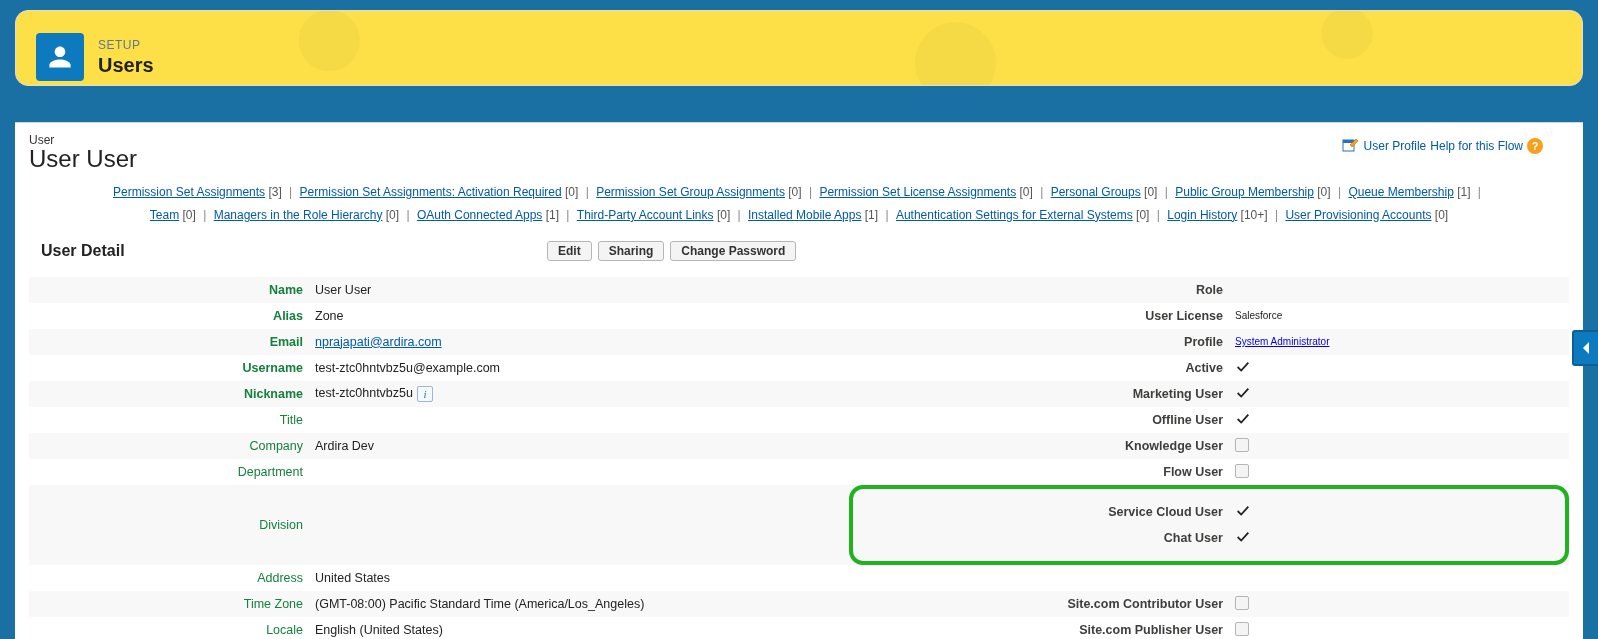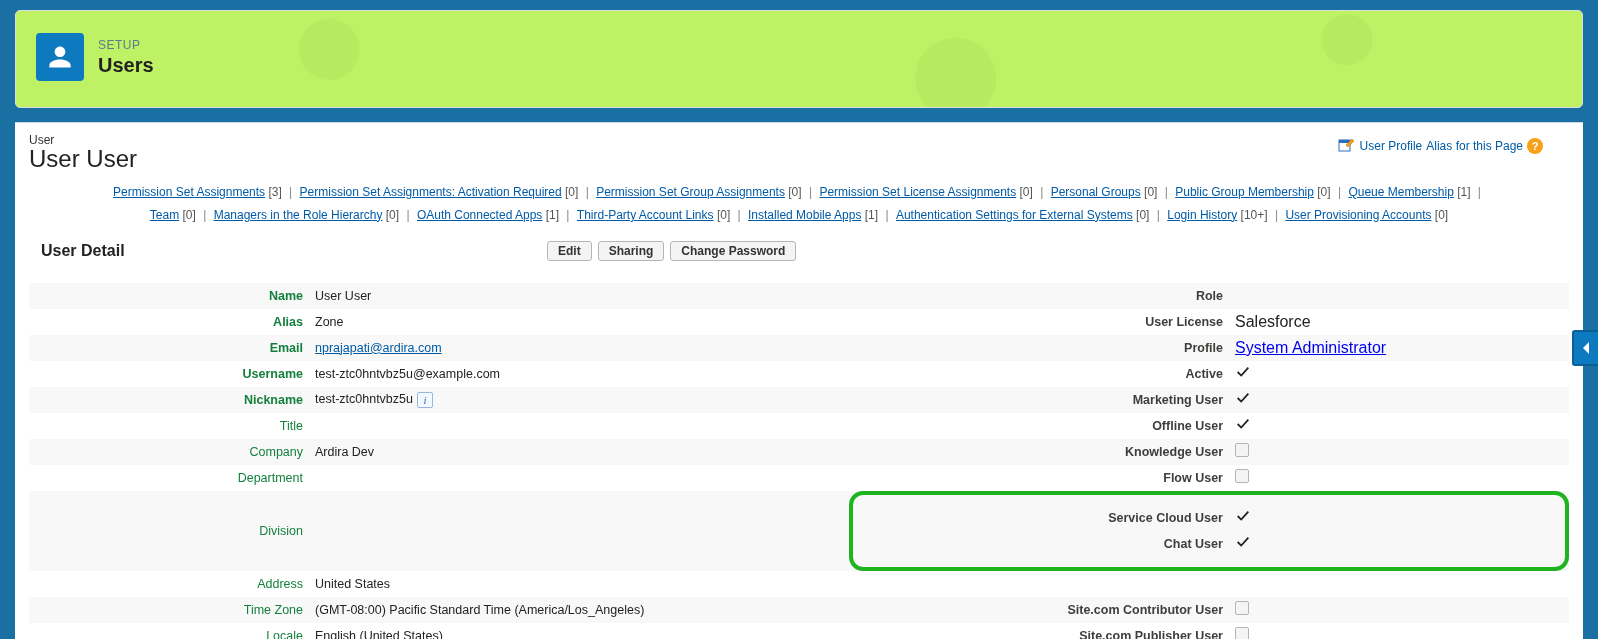--- a/index.html
+++ b/index.html
@@ -1,19 +1,19 @@
 <!DOCTYPE html>
 <html><head>
 <meta charset="utf-8">
 <style>
   * { box-sizing: border-box; }
   html, body { margin:0; padding:0; font-family: Arial, Helvetica, sans-serif; font-size:13px; color:#222; }
   body { background:#fff; }
   .outer { width:1598px; height:639px; position:relative; overflow:hidden; background:#1a6fa3; }
-  .headerbar { position:absolute; left:15px; right:15px; top:10px; height:98px; background:#bef264; border:1px solid #ddd; border-radius:5px; overflow:hidden; }
+  .headerbar { position:absolute; left:15px; right:15px; top:10px; height:76px; background:#fde047; border:1px solid #ddd; border-radius:13px; overflow:hidden; }
   .bgpattern { position:absolute; inset:0; background:
     radial-gradient(circle at 20% 40%, rgba(0,0,0,0.03) 30px, transparent 31px),
     radial-gradient(circle at 60% 70%, rgba(0,0,0,0.03) 40px, transparent 41px),
     radial-gradient(circle at 85% 30%, rgba(0,0,0,0.03) 25px, transparent 26px);
   }
   .header-inner { position:relative; padding:22px 20px 22px 20px; display:flex; align-items:center; gap:14px; }
   .icon-tile { width:48px; height:48px; border-radius:4px; background:#0d79bf; display:flex; align-items:center; justify-content:center; }
   .icon-tile svg { width:26px; height:26px; fill:#fff; }
   .header-text .crumb { color:#5e7a8f; font-size:12px; letter-spacing:0.5px; }
   .header-text .title { font-size:20px; font-weight:700; color:#222; margin-top:2px; }
@@ -27,35 +27,35 @@
   .help-right { position:absolute; right:40px; top:14px; display:flex; align-items:center; gap:4px; font-size:12px; }
   .help-right a { vertical-align:middle; }
   .help-icon-edit { width:18px; height:18px; display:inline-block; }
   .help-q { width:16px; height:16px; border-radius:50%; background:#f7a11a; color:#fff; display:flex; align-items:center; justify-content:center; font-weight:bold; font-size:11px; }
 
   .rel-links { text-align:center; font-size:12px; color:#333; line-height:1.9; margin:4px 0 14px 0; }
   .rel-links a { color:#015ba7; }
   .rel-links .cnt { color:#555; }
   .rel-links .sep { color:#888; margin:0 4px; }
 
-  .section-row { display:flex; align-items:center; gap:18px; margin:6px 0 22px 0; }
+  .section-row { display:flex; align-items:center; gap:18px; margin:6px 0 16px 0; }
   .section-title { font-size:16px; font-weight:700; color:#222; padding-left:12px; min-width:200px;}
   .btns { display:flex; gap:6px; margin-left:300px; }
   .btn { background:#f4f4f4; border:1px solid #b5b5b5; border-radius:3px; padding:2px 10px; font-size:12px; font-weight:700; color:#333; cursor:pointer; }
 
   .detail-table { width:100%; border-collapse:collapse; }
   .detail-table td { padding:3px 6px; vertical-align:middle; height:26px; }
   .detail-table tr.pale td { background:#f8f8f8; }
   .lbl { width:280px; text-align:right; color:#15803d; font-size:12.5px; padding-right:10px; }
   .lbl.bold { font-weight:700; }
   .val { color:#222; font-size:12.5px; }
   .val a { color:#015ba7; text-decoration:underline; }
   .lbl2 { width:380px; text-align:right; color:#3e3e3c; font-size:12.5px; padding-right:14px; }
   .lbl2.bold { font-weight:700; }
-  .val2 { width:340px; color:#222; font-size:16px; }
+  .val2 { width:340px; color:#222; font-size:10px; }
   .chk { display:inline-block; width:14px; height:14px; border:1px solid #b5b5b5; background:#f4f4f4; border-radius:2px; position:relative; }
   .tick svg { width:16px; height:16px; stroke:#222; stroke-width:2; fill:none; }
   .info-i { display:inline-flex; width:16px; height:16px; border:1px solid #9ab6d8; border-radius:2px; align-items:center; justify-content:center; font-family:Georgia,serif; font-style:italic; font-size:11px; color:#2a6fbf; background:#f4f9ff; margin-left:4px; vertical-align:middle;}
 
   .highlight-box { border:4px solid #1fb31f; border-radius:14px; padding:10px 4px; }
   .hl-row td { padding-top:0; padding-bottom:0; }
 
   .side-tab { position:absolute; right:0; top:330px; width:26px; height:36px; background:#0d79bf; border:2px solid #0a5f95; border-right:none; border-radius:3px 0 0 3px; display:flex; align-items:center; justify-content:center; cursor:pointer; }
   .side-tab svg { width:10px; height:14px; fill:#fff; }
 
@@ -88,21 +88,21 @@
 
       <div class="help-right">
         <span class="help-icon-edit">
           <svg viewBox="0 0 18 18">
               <rect x="1" y="3" width="11" height="11" fill="#fff" stroke="#2a6fbf"></rect>
               <rect x="1" y="3" width="11" height="3" fill="#2a6fbf"></rect>
               <path d="M10 10 L16 4 L14 2 L8 8 Z" fill="#f7a11a" stroke="#b36b00" stroke-width="0.5"></path>
             </svg>
         </span>
         <a href="#" style="color:#015ba7;text-decoration:none;">User Profile</a>
-          <a href="#" style="color:#015ba7;text-decoration:none;">Alias for this Page</a>
+          <a href="#" style="color:#015ba7;text-decoration:none;">Help for this Flow</a>
         <span class="help-q">?</span>
       </div>
 
       <div class="rec-type">User</div>
       <div class="rec-title">User User</div>
 
       <div class="rel-links" id="rel-links"><a href="#">Permission Set Assignments</a><span class="cnt"> [3]</span><span class="sep"> | </span><a href="#">Permission Set Assignments: Activation Required</a><span class="cnt"> [0]</span><span class="sep"> | </span><a href="#">Permission Set Group Assignments</a><span class="cnt"> [0]</span><span class="sep"> | </span><a href="#">Permission Set License Assignments</a><span class="cnt"> [0]</span><span class="sep"> | </span><a href="#">Personal Groups</a><span class="cnt"> [0]</span><span class="sep"> | </span><a href="#">Public Group Membership</a><span class="cnt"> [0]</span><span class="sep"> | </span><a href="#">Queue Membership</a><span class="cnt"> [1]</span><span class="sep"> | </span><br><a href="#">Team</a><span class="cnt"> [0]</span><span class="sep"> | </span><a href="#">Managers in the Role Hierarchy</a><span class="cnt"> [0]</span><span class="sep"> | </span><a href="#">OAuth Connected Apps</a><span class="cnt"> [1]</span><span class="sep"> | </span><a href="#">Third-Party Account Links</a><span class="cnt"> [0]</span><span class="sep"> | </span><a href="#">Installed Mobile Apps</a><span class="cnt"> [1]</span><span class="sep"> | </span><a href="#">Authentication Settings for External Systems</a><span class="cnt"> [0]</span><span class="sep"> | </span><a href="#">Login History</a><span class="cnt"> [10+]</span><span class="sep"> | </span><a href="#">User Provisioning Accounts</a><span class="cnt"> [0]</span></div>
 
       <div class="section-row">
         <div class="section-title">User Detail</div>

